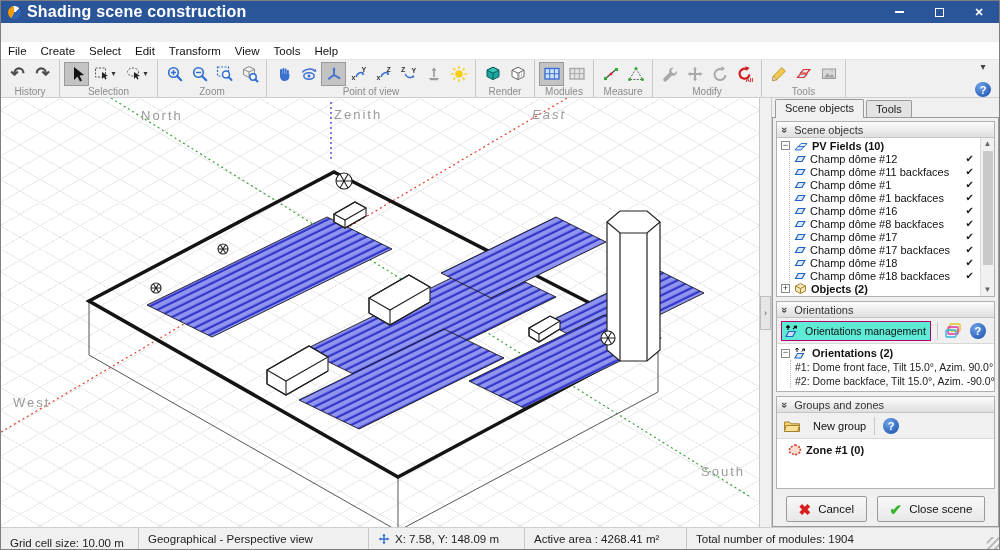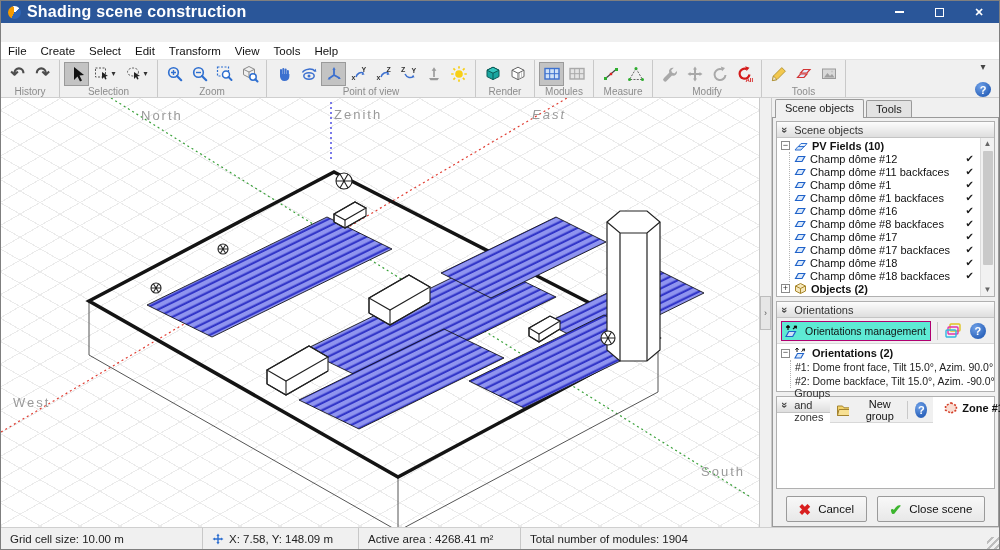--- a/index.html
+++ b/index.html
@@ -633,21 +633,21 @@
               <div class="orow">
                   <span>#1: Dome front face, Tilt 15.0°, Azim. 90.0°</span>
                 </div>
               <div class="orow">
                   <span>#2: Dome backface, Tilt 15.0°, Azim. -90.0°</span>
                 </div>
             </div>
           </div>
         </div>
 
-        <div class="gbox" style="flex:1 1 auto; display:flex; min-height:0;">
+        <div class="gbox" style="flex:1 1 auto; display:flex; flex-direction:column; min-height:0;">
           <div class="ghead">
             <span class="chev">»</span>
             <span>Groups and zones</span>
           </div>
           <div class="gtoolbar">
             <button class="newgroup">
               <svg width="18" height="14">
                   <path d="M1.5 3h5l1.5 1.8h8.5V12.5H1.5z" fill="#f3d36a" stroke="#a3832f"></path>
                   <path d="M3 6.5h13.5l-2 6H1.5z" fill="#f7e093" stroke="#a3832f"></path>
                 </svg>
@@ -675,22 +675,25 @@
             <span class="ck-green">✔</span>
             <span>Close scene</span>
           </button>
         </div>
 
       </div>
     </div>
   </div>
 
   <div class="statusbar">
-    <div class="scell" style="width:202px;">
+    <div class="scell" style="width:138px;align-items:flex-end;">
         <span>Grid cell size: 10.00 m</span>
+      </div>
+    <div class="scell" style="width:230px;">
+        <span>Geographical - Perspective view</span>
       </div>
     <div class="scell" style="width:156px;">
       <svg width="12" height="12">
           <path d="M6 .5L7.6 3H4.4zM6 11.5L4.4 9h3.2zM.5 6L3 4.4v3.2zM11.5 6L9 7.6V4.4z" fill="#2e6fd0"></path>
           <path d="M6 2.5v7M2.5 6h7" stroke="#2e6fd0" stroke-width="1.4"></path>
         </svg>
       <span>X: 7.58, Y: 148.09 m</span>
     </div>
     <div class="scell" style="width:162px;text-align:center;">
         <span>Active area : 4268.41 m²</span>

